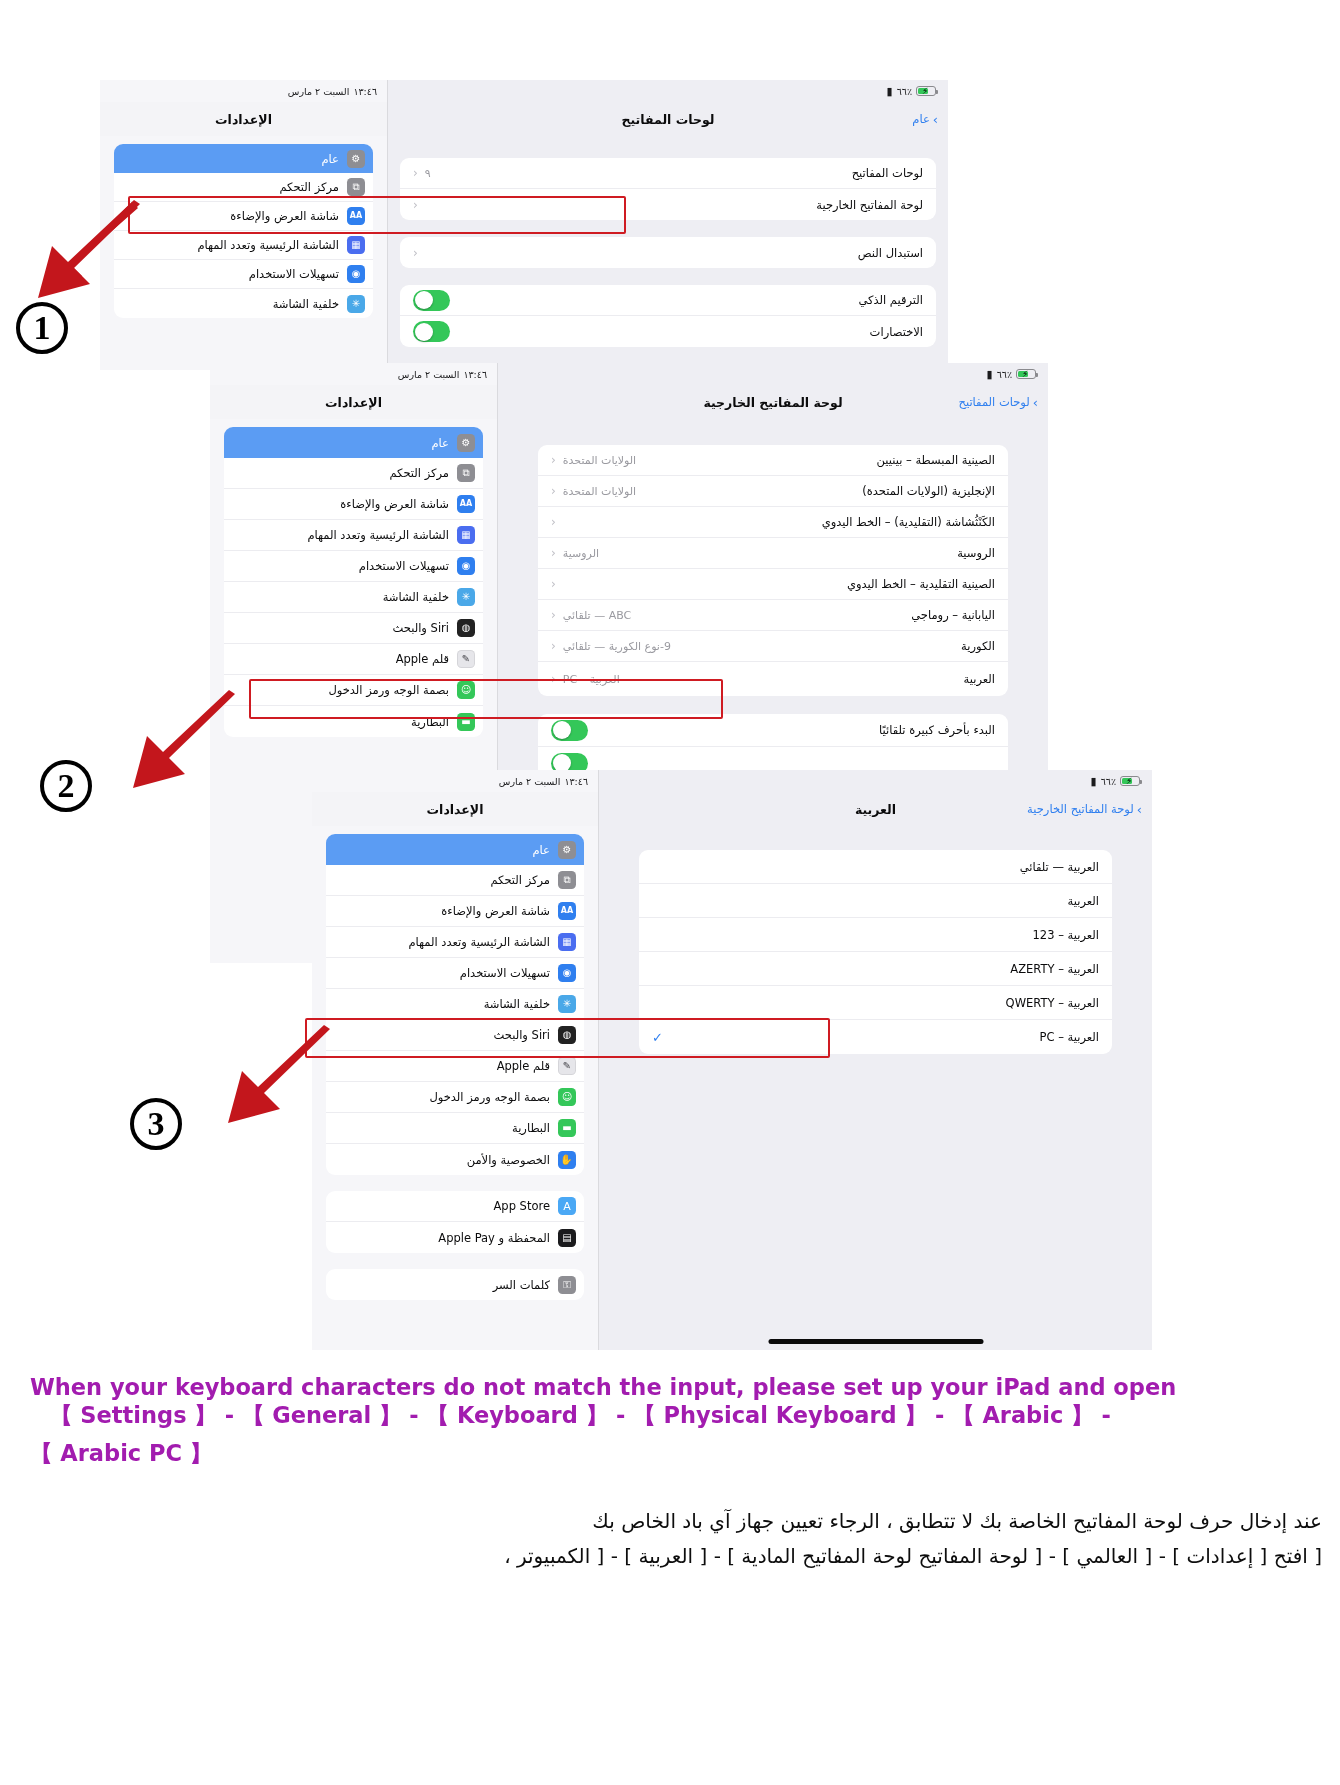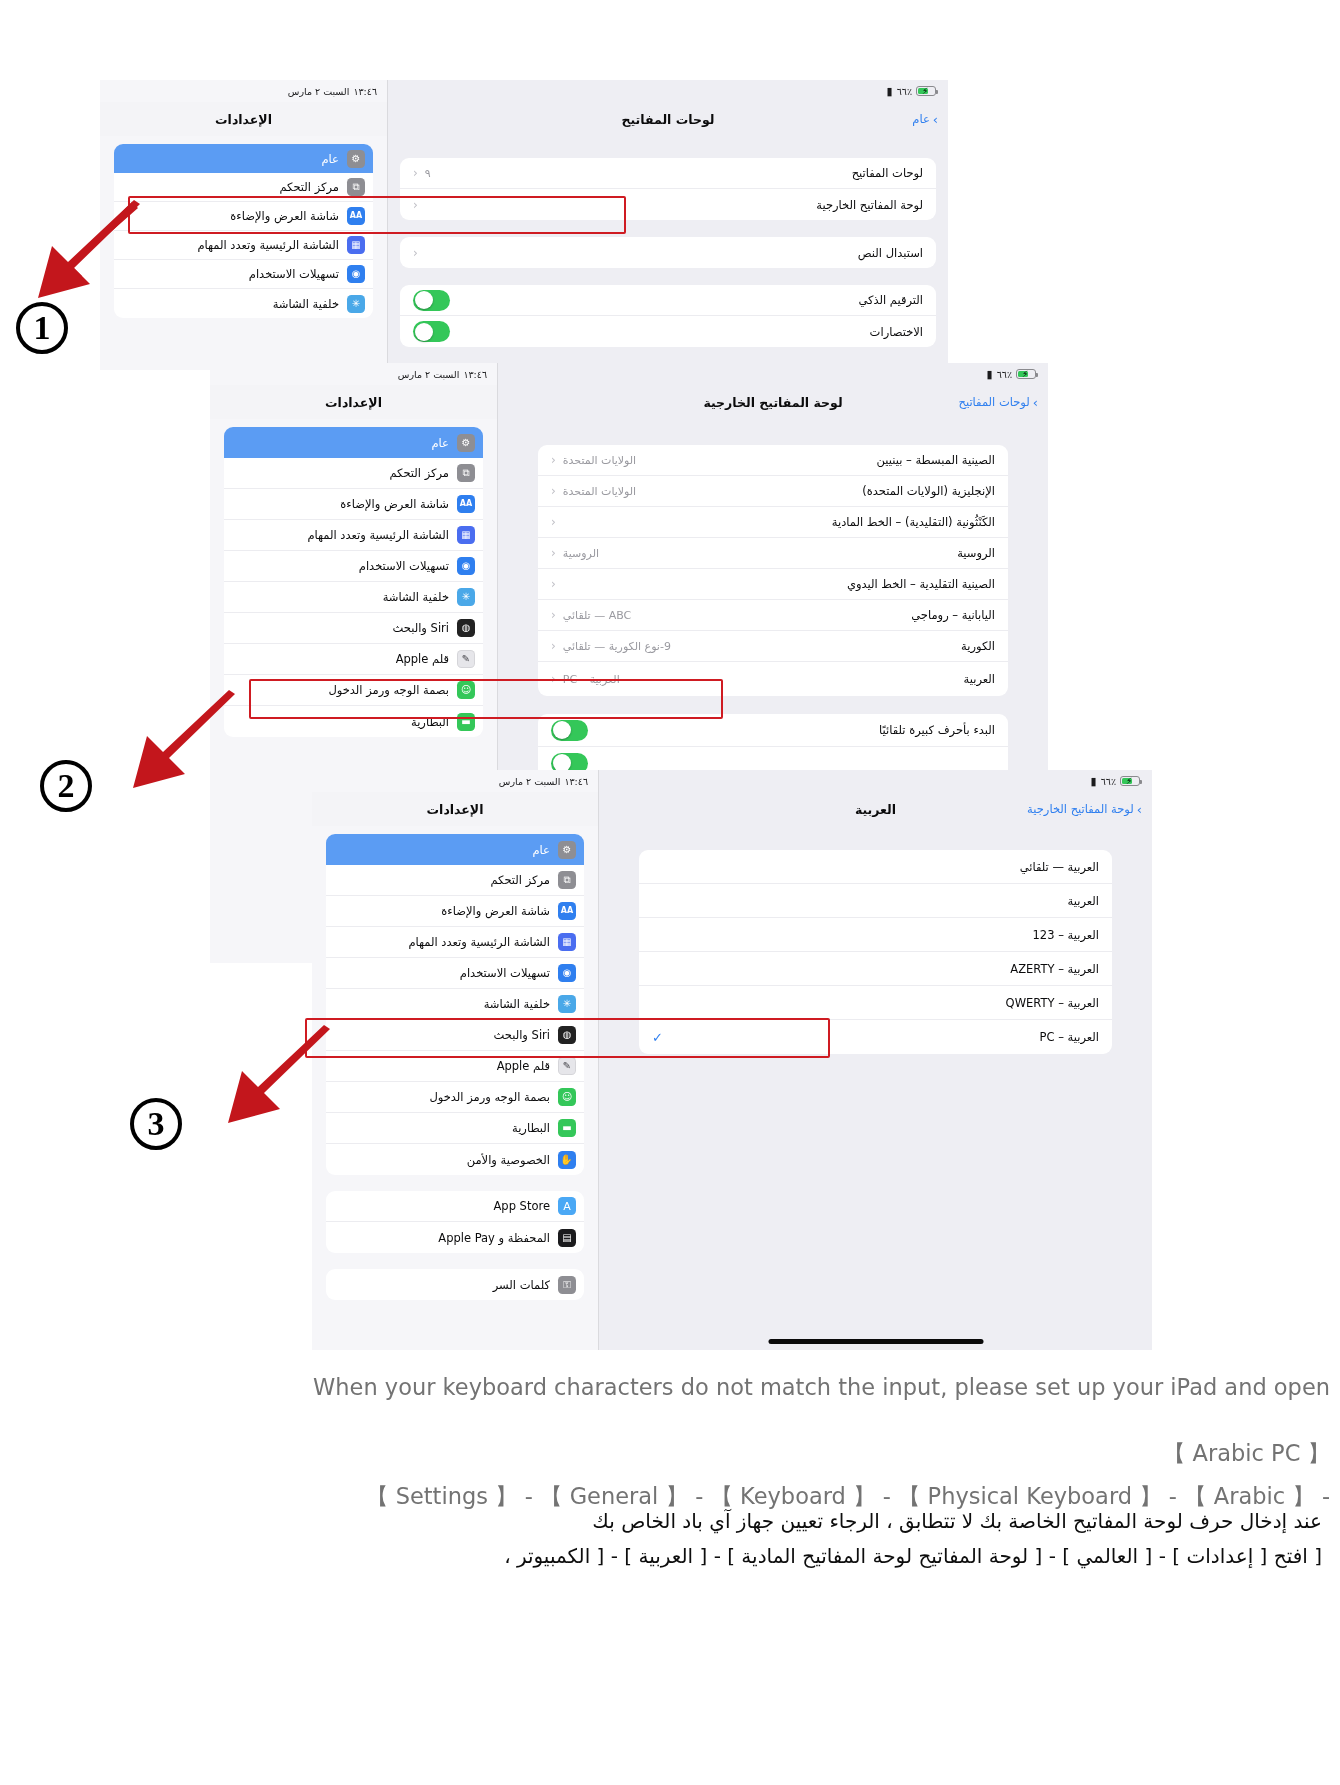--- a/index.html
+++ b/index.html
@@ -135,22 +135,22 @@
 
   
   .home-ind {
     position:absolute; bottom: 6px; left:50%; transform:translateX(-50%);
     width: 215px; height: 5px; border-radius: 3px; background:#0a0a0a;
   }
 
   
   .cap-en {
     position:absolute; left: 30px; right: 10px;
-    color:#737373; font-weight: normal; font-size: 22.5px;
-    direction: ltr; text-align: right; line-height: 1.42;
+    color:#a21caf; font-weight: bold; font-size: 22.5px;
+    direction: ltr; text-align: left; line-height: 1.42;
     font-family:"DejaVu Sans","Liberation Sans",sans-serif;
     white-space: nowrap;
   }
   .cap-ar {
     position:absolute; left: 18px; right: 18px;
     color:#0d0d0d; font-size: 20px; direction: rtl; text-align: right;
     line-height: 1.62;
   }
 </style>
 </head>
@@ -300,21 +300,21 @@
             </span>
           </div>
           <div class="row">
             <span>الإنجليزية (الولايات المتحدة)</span>
             <span class="right-side">
               <span class="value">الولايات المتحدة</span>
               <span class="chev">‹</span>
             </span>
           </div>
           <div class="row">
-            <span>الكَنْثُونية (التقليدية) – الخط المادية</span>
+            <span>الكَنْثُشاشة (التقليدية) – الخط اليدوي</span>
             <span class="right-side">
               <span class="value"></span>
               <span class="chev">‹</span>
             </span>
           </div>
           <div class="row">
             <span>الروسية</span>
             <span class="right-side">
               <span class="value">الروسية</span>
               <span class="chev">‹</span>
@@ -573,19 +573,19 @@
     </div>
   </div>
 
   <div class="callout" style="left:305px; top:1018px; width:525px; height:40px;"></div>
   <svg class="arrow" width="130" height="110" viewBox="0 0 130 110" style="left:210px; top:1025px;">
     <polygon points="120,4 54,68 70,84 18,98 32,46 48,62 114,0" fill="#c3161c"></polygon>
   </svg>
   <div class="step" style="left:130px; top:1098px;">3</div>
 
   <div class="cap-en" style="top:1372px;">When your keyboard characters do not match the input, please set up your iPad and open</div>
-  <div class="cap-en" style="top:1481px;">【 Settings 】 - 【 General 】 - 【 Keyboard 】 - 【 Physical Keyboard 】 - 【 Arabic 】 -</div>
+  <div class="cap-en" style="top:1400px;margin-left:20px;">【 Settings 】 - 【 General 】 - 【 Keyboard 】 - 【 Physical Keyboard 】 - 【 Arabic 】 -</div>
   <div class="cap-en" style="top:1438px;">【 Arabic PC 】</div>
 
   <div class="cap-ar" style="top:1505px;">عند إدخال حرف لوحة المفاتيح الخاصة بك لا تتطابق ، الرجاء تعيين جهاز آي باد الخاص بك</div>
   <div class="cap-ar" style="top:1540px;">[ افتح [ إعدادات ] - [ العالمي ] - [ لوحة المفاتيح لوحة المفاتيح المادية ] - [ العربية ] - [ الكمبيوتر ،</div>
 
 </div>
 
 </body></html>

